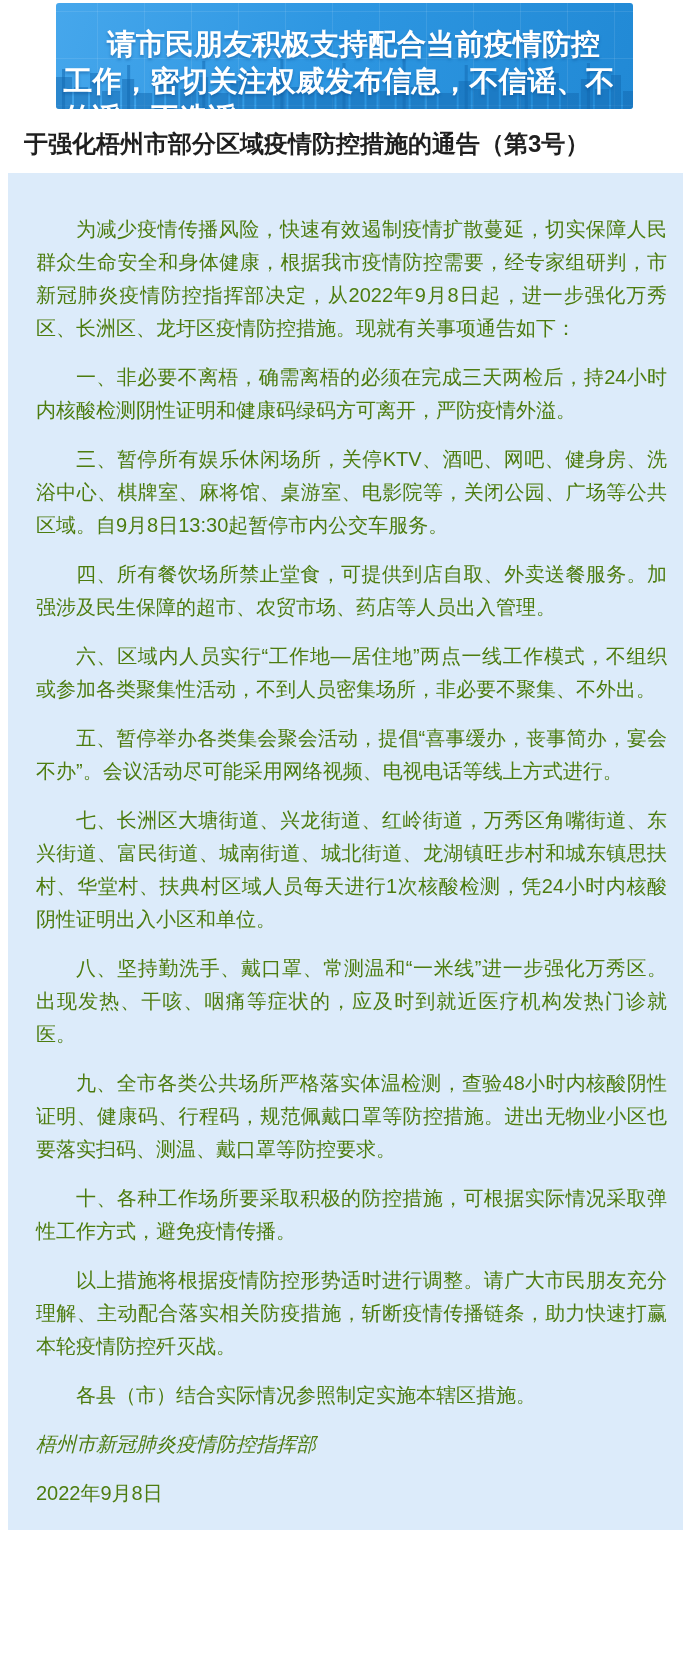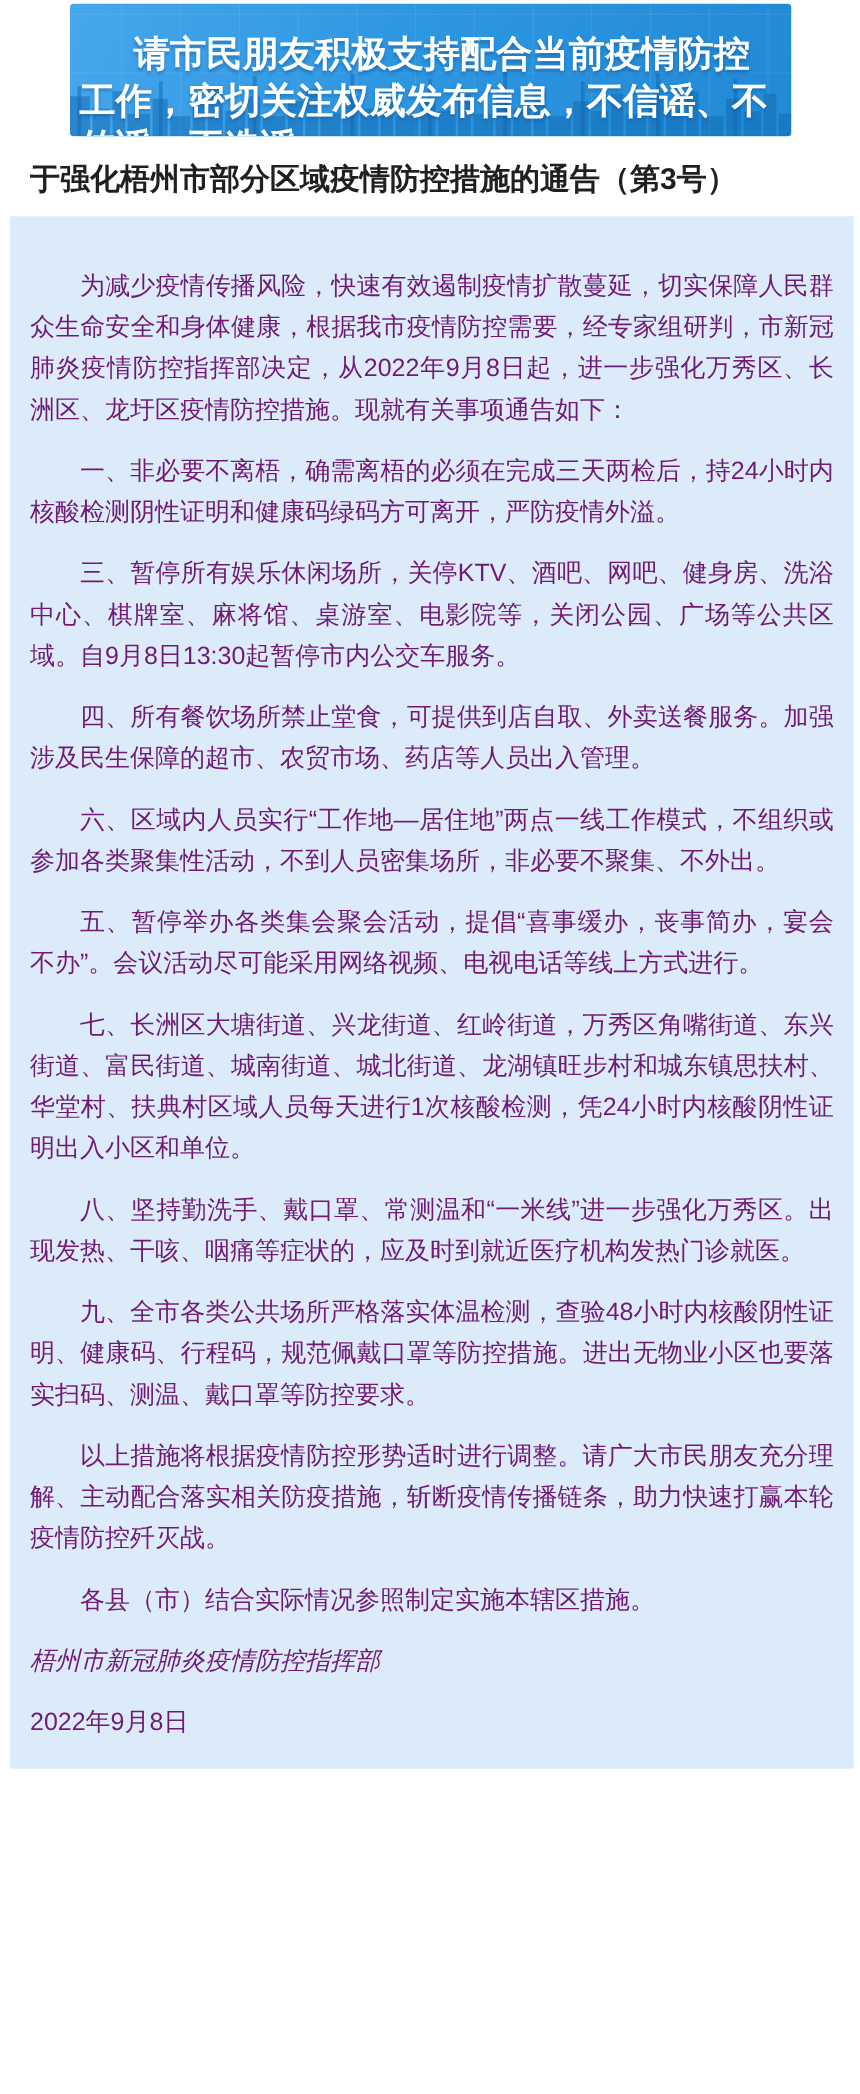--- a/index.html
+++ b/index.html
@@ -50,22 +50,22 @@
     font-size:24px;
     line-height:30px;
     font-weight:bold;
     color:#1f1f1f;
   }
 
   
   .notice-box{
     margin:0 5px 0 8px;
     background:#dcebfa;
-    padding:40px 16px 20px 16px;
-    color:#701a75;
+    padding:40px 16px 20px 28px;
+    color:#4d7c0f;
     font-size:20px;
     line-height:33px;
   }
   .notice-box p{
     margin:0 0 16px 0;
     text-indent:2em;
     text-align:justify;
   }
   .notice-box p.sig{
     text-indent:0;
@@ -154,20 +154,21 @@
   <div class="notice-box">
     <p>为减少疫情传播风险，快速有效遏制疫情扩散蔓延，切实保障人民群众生命安全和身体健康，根据我市疫情防控需要，经专家组研判，市新冠肺炎疫情防控指挥部决定，从2022年9月8日起，进一步强化万秀区、长洲区、龙圩区疫情防控措施。现就有关事项通告如下：</p>
     <p>一、非必要不离梧，确需离梧的必须在完成三天两检后，持24小时内核酸检测阴性证明和健康码绿码方可离开，严防疫情外溢。</p>
     <p>三、暂停所有娱乐休闲场所，关停KTV、酒吧、网吧、健身房、洗浴中心、棋牌室、麻将馆、桌游室、电影院等，关闭公园、广场等公共区域。自9月8日13:30起暂停市内公交车服务。</p>
     <p>四、所有餐饮场所禁止堂食，可提供到店自取、外卖送餐服务。加强涉及民生保障的超市、农贸市场、药店等人员出入管理。</p>
     <p>六、区域内人员实行“工作地—居住地”两点一线工作模式，不组织或参加各类聚集性活动，不到人员密集场所，非必要不聚集、不外出。</p>
     <p>五、暂停举办各类集会聚会活动，提倡“喜事缓办，丧事简办，宴会不办”。会议活动尽可能采用网络视频、电视电话等线上方式进行。</p>
     <p>七、长洲区大塘街道、兴龙街道、红岭街道，万秀区角嘴街道、东兴街道、富民街道、城南街道、城北街道、龙湖镇旺步村和城东镇思扶村、华堂村、扶典村区域人员每天进行1次核酸检测，凭24小时内核酸阴性证明出入小区和单位。</p>
     <p>八、坚持勤洗手、戴口罩、常测温和“一米线”进一步强化万秀区。出现发热、干咳、咽痛等症状的，应及时到就近医疗机构发热门诊就医。</p>
     <p>九、全市各类公共场所严格落实体温检测，查验48小时内核酸阴性证明、健康码、行程码，规范佩戴口罩等防控措施。进出无物业小区也要落实扫码、测温、戴口罩等防控要求。</p>
+    <p>十、各种工作场所要采取积极的防控措施，可根据实际情况采取弹性工作方式，避免疫情传播。</p>
     <p>以上措施将根据疫情防控形势适时进行调整。请广大市民朋友充分理解、主动配合落实相关防疫措施，斩断疫情传播链条，助力快速打赢本轮疫情防控歼灭战。</p>
     <p>各县（市）结合实际情况参照制定实施本辖区措施。</p>
     <p class="sig">梧州市新冠肺炎疫情防控指挥部</p>
     <p class="date">2022年9月8日</p>
   </div>
 
 
 </div>
 
 </body></html>

